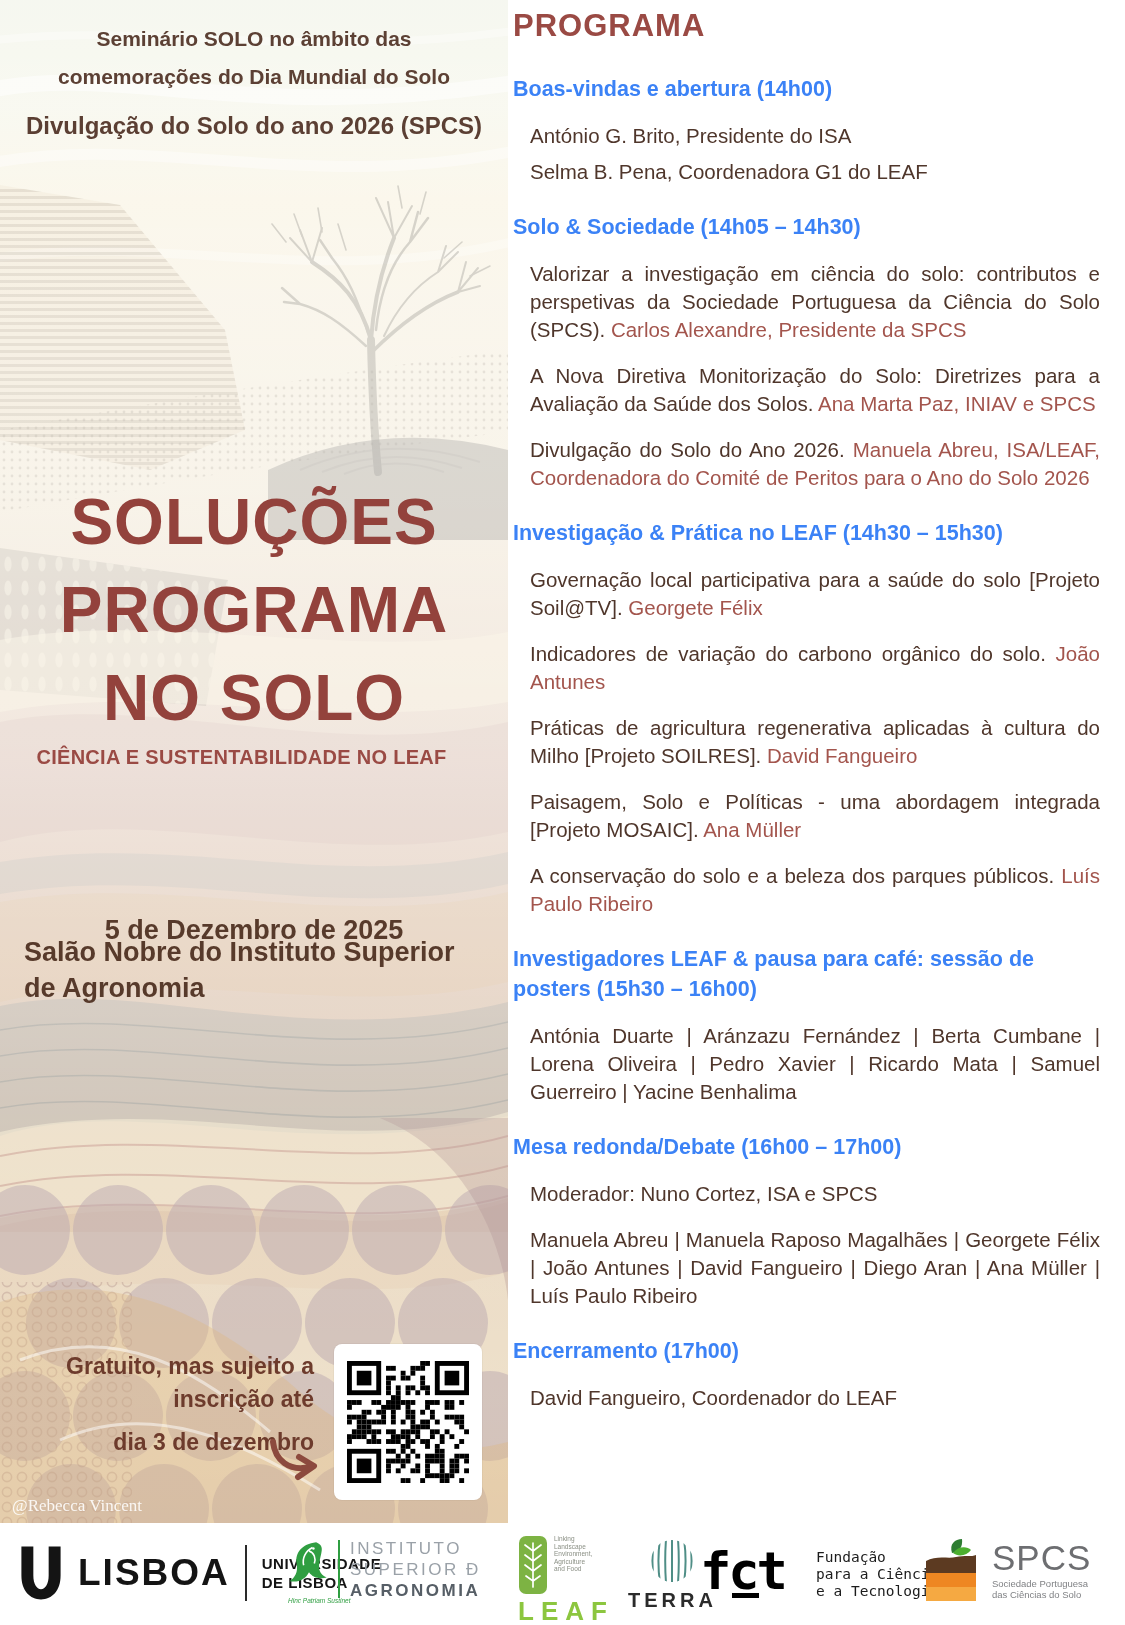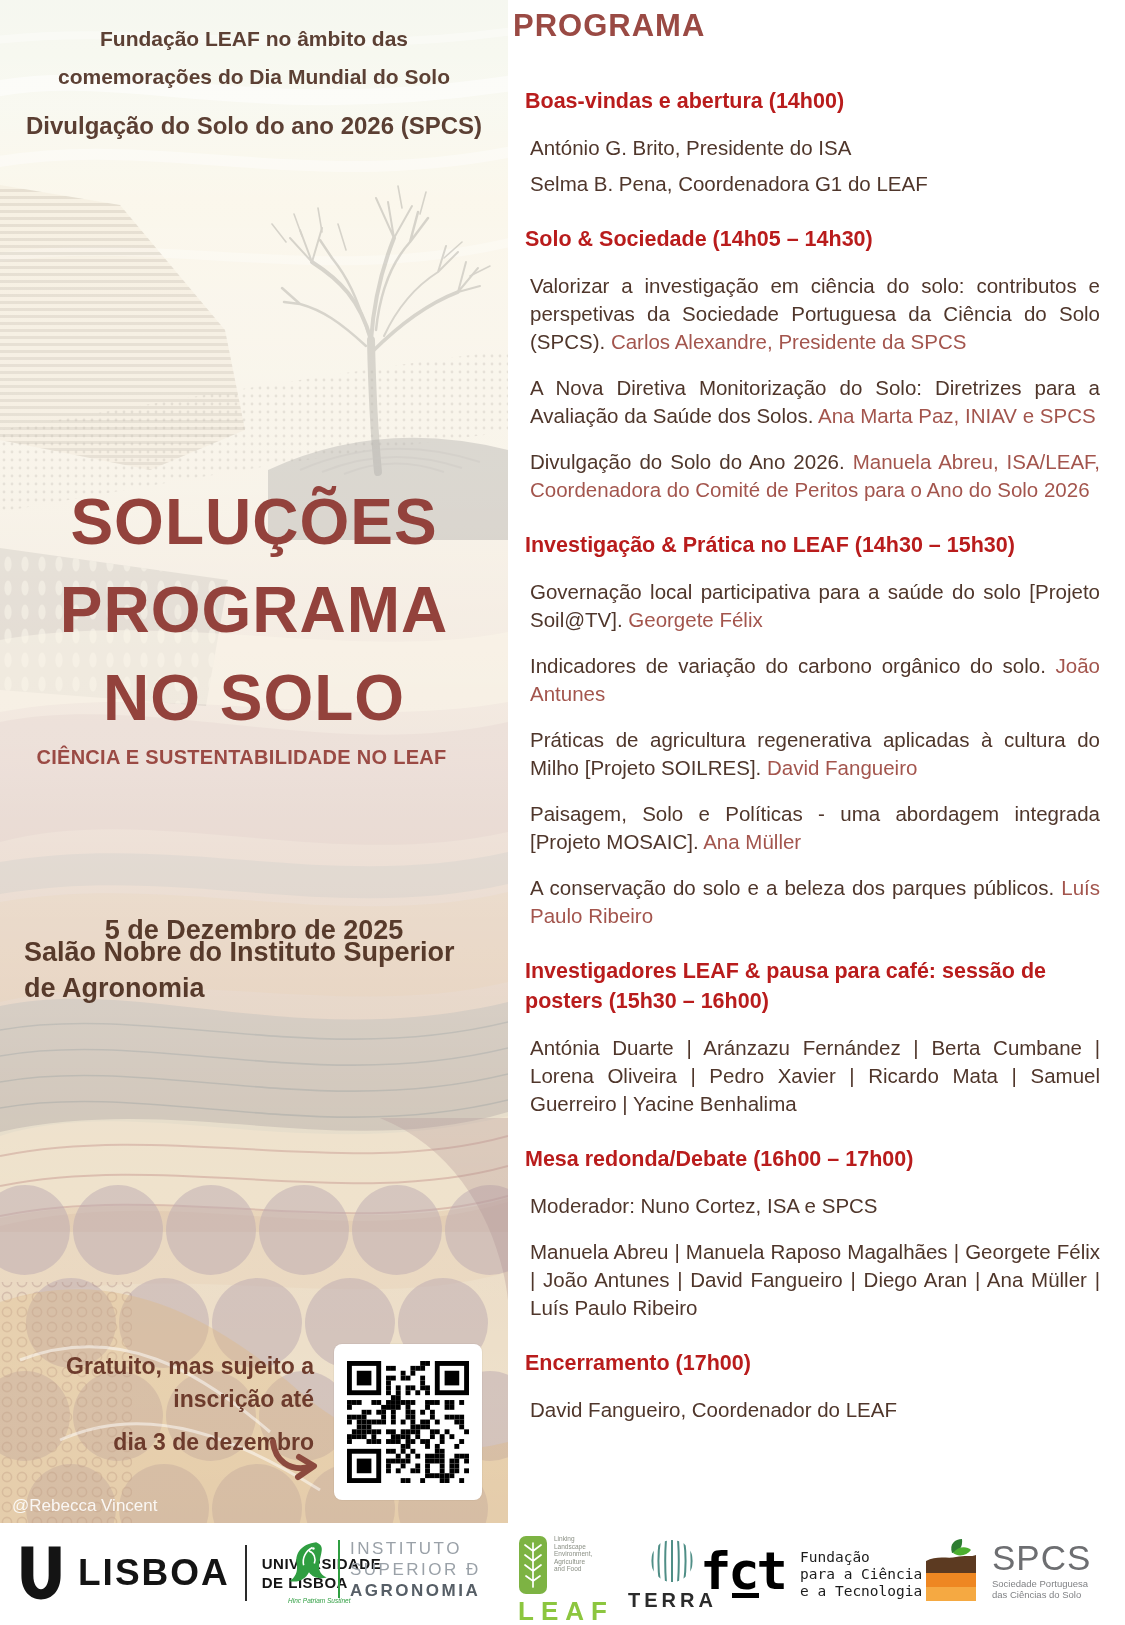--- a/index.html
+++ b/index.html
@@ -15,52 +15,52 @@
   .bigtitle{left:0;top:478px;width:508px;text-align:center;font-weight:bold;font-size:64px;
             line-height:88px;color:#93423c;letter-spacing:1px;}
   .subtitle{left:0;top:746px;width:483px;text-align:center;font-weight:bold;font-size:20px;
             color:#9a4a44;letter-spacing:.3px;}
   .date{left:0;top:915px;width:508px;text-align:center;font-weight:bold;font-size:27px;color:#573a2b;}
   .venue{left:24px;top:934px;width:460px;text-align:left;font-weight:bold;font-size:27px;
          line-height:36px;color:#573a2b;}
   .reg{left:30px;top:1350px;width:284px;text-align:right;font-weight:bold;font-size:23px;
        line-height:33px;color:#6d3b2c;}
   .reg .reg2{display:block;margin-top:10px;}
-  .credit{left:12px;top:1496px;font-size:17px;color:rgba(255,255,255,.88);}
+  .credit{left:12px;top:1496px;font-size:17px;color:rgba(255,255,255,.88);font-family:Liberation Serif, serif;}
   .qrbox{left:334px;top:1344px;width:148px;height:156px;background:#fff;border-radius:8px;
          display:flex;align-items:center;justify-content:center;box-shadow:0 0 0 1px rgba(0,0,0,.03);}
   .arrow{left:266px;top:1436px;width:60px;height:50px;}
   
   .programa-title{position:absolute;left:513px;top:8px;font-size:31px;font-weight:bold;
                   color:#9a4a44;letter-spacing:1px;}
   .program{position:absolute;left:513px;top:74px;width:587px;}
   .sec{margin-top:26px;}
   .sec:first-child{margin-top:0;}
-  .sec h3{margin:12px;font-size:21.5px;line-height:30px;font-weight:bold;color:#b91c1c;}
+  .sec h3{margin:0;font-size:21.5px;line-height:30px;font-weight:bold;color:#3b82f6;}
   .item{margin:18px 0 0 17px;font-size:20.5px;line-height:28px;color:#4f362b;text-align:justify;}
   .item.noj{text-align:left;}
   .item.tight{margin-top:8px;}
   .item .spk{color:#a3554d;}
   
   .footer{position:absolute;left:0;top:1523px;width:1125px;height:102px;background:#fff;}
   .flogo{position:absolute;display:flex;align-items:center;}
   .ul-word{font-size:37px;font-weight:bold;color:#141414;letter-spacing:2px;margin-left:14px;}
   .ul-div{width:2px;height:56px;background:#2a2a2a;margin:0 15px;}
   .ul-small{font-size:15px;font-weight:bold;color:#141414;line-height:19px;letter-spacing:.5px;}
   .isa-div{width:2px;height:58px;background:#2f9e41;margin:0 10px 0 6px;}
   .isa-txt div{font-size:17px;letter-spacing:2.5px;line-height:21px;color:#9aa1a8;}
   .isa-txt .isa3{color:#565e66;font-weight:bold;}
   .isa-motto{position:absolute;left:2px;top:60px;width:70px;font-size:6.5px;font-style:italic;
              color:#2f9e41;line-height:7px;}
   .leaf-col{margin-left:6px;}
   .leaf-words div{font-size:6.5px;color:#8a8f84;line-height:7.5px;}
   .leaf-acro{font-size:26px;color:#8cc63f;letter-spacing:7px;font-weight:bold;margin-top:3px;}
   .terra-wrap{flex-direction:column;justify-content:center;}
   .terra-label{font-size:20px;font-weight:bold;letter-spacing:4px;color:#2b2b2b;margin-top:4px;}
-  .fct-txt{font-family:"DejaVu Sans Mono",monospace;font-size:14.5px;line-height:17px;color:#1c1c1c;margin-left:0;}
+  .fct-txt{font-family:"DejaVu Sans Mono",monospace;font-size:14.5px;line-height:17px;color:#1c1c1c;margin-left:16px;}
   .spcs-col{margin-left:12px;}
   .spcs-acro{font-size:35px;color:#6d6e71;letter-spacing:1px;line-height:34px;}
   .spcs-small{font-size:9.5px;color:#808285;line-height:11px;margin-top:3px;}
 </style>
 </head>
 <body>
 
 <div class="poster">
 
   <div class="art">
@@ -192,21 +192,21 @@
       <g fill="none" stroke="#ffffff" opacity=".5" stroke-width="3">
         <path d="M20 1360 C120 1322 200 1372 270 1432"></path>
         <path d="M60 1440 C150 1400 240 1440 320 1490"></path>
       </g>
 
       <rect x="0" y="0" width="508" height="1523" fill="url(#veilG)"></rect>
     </svg>
   </div>
 
   <div class="lp kicker">
-    <div>Fundação LEAF no âmbito das</div>
+    <div>Seminário SOLO no âmbito das</div>
     <div>comemorações do Dia Mundial do Solo</div>
   </div>
   <div class="lp kicker2">Divulgação do Solo do ano 2026 (SPCS)</div>
 
   <div class="lp bigtitle">
     <div>SOLUÇÕES</div>
     <div>PROGRAMA</div>
     <div>NO SOLO</div>
   </div>
   <div class="lp subtitle">CIÊNCIA E SUSTENTABILIDADE NO LEAF</div>

